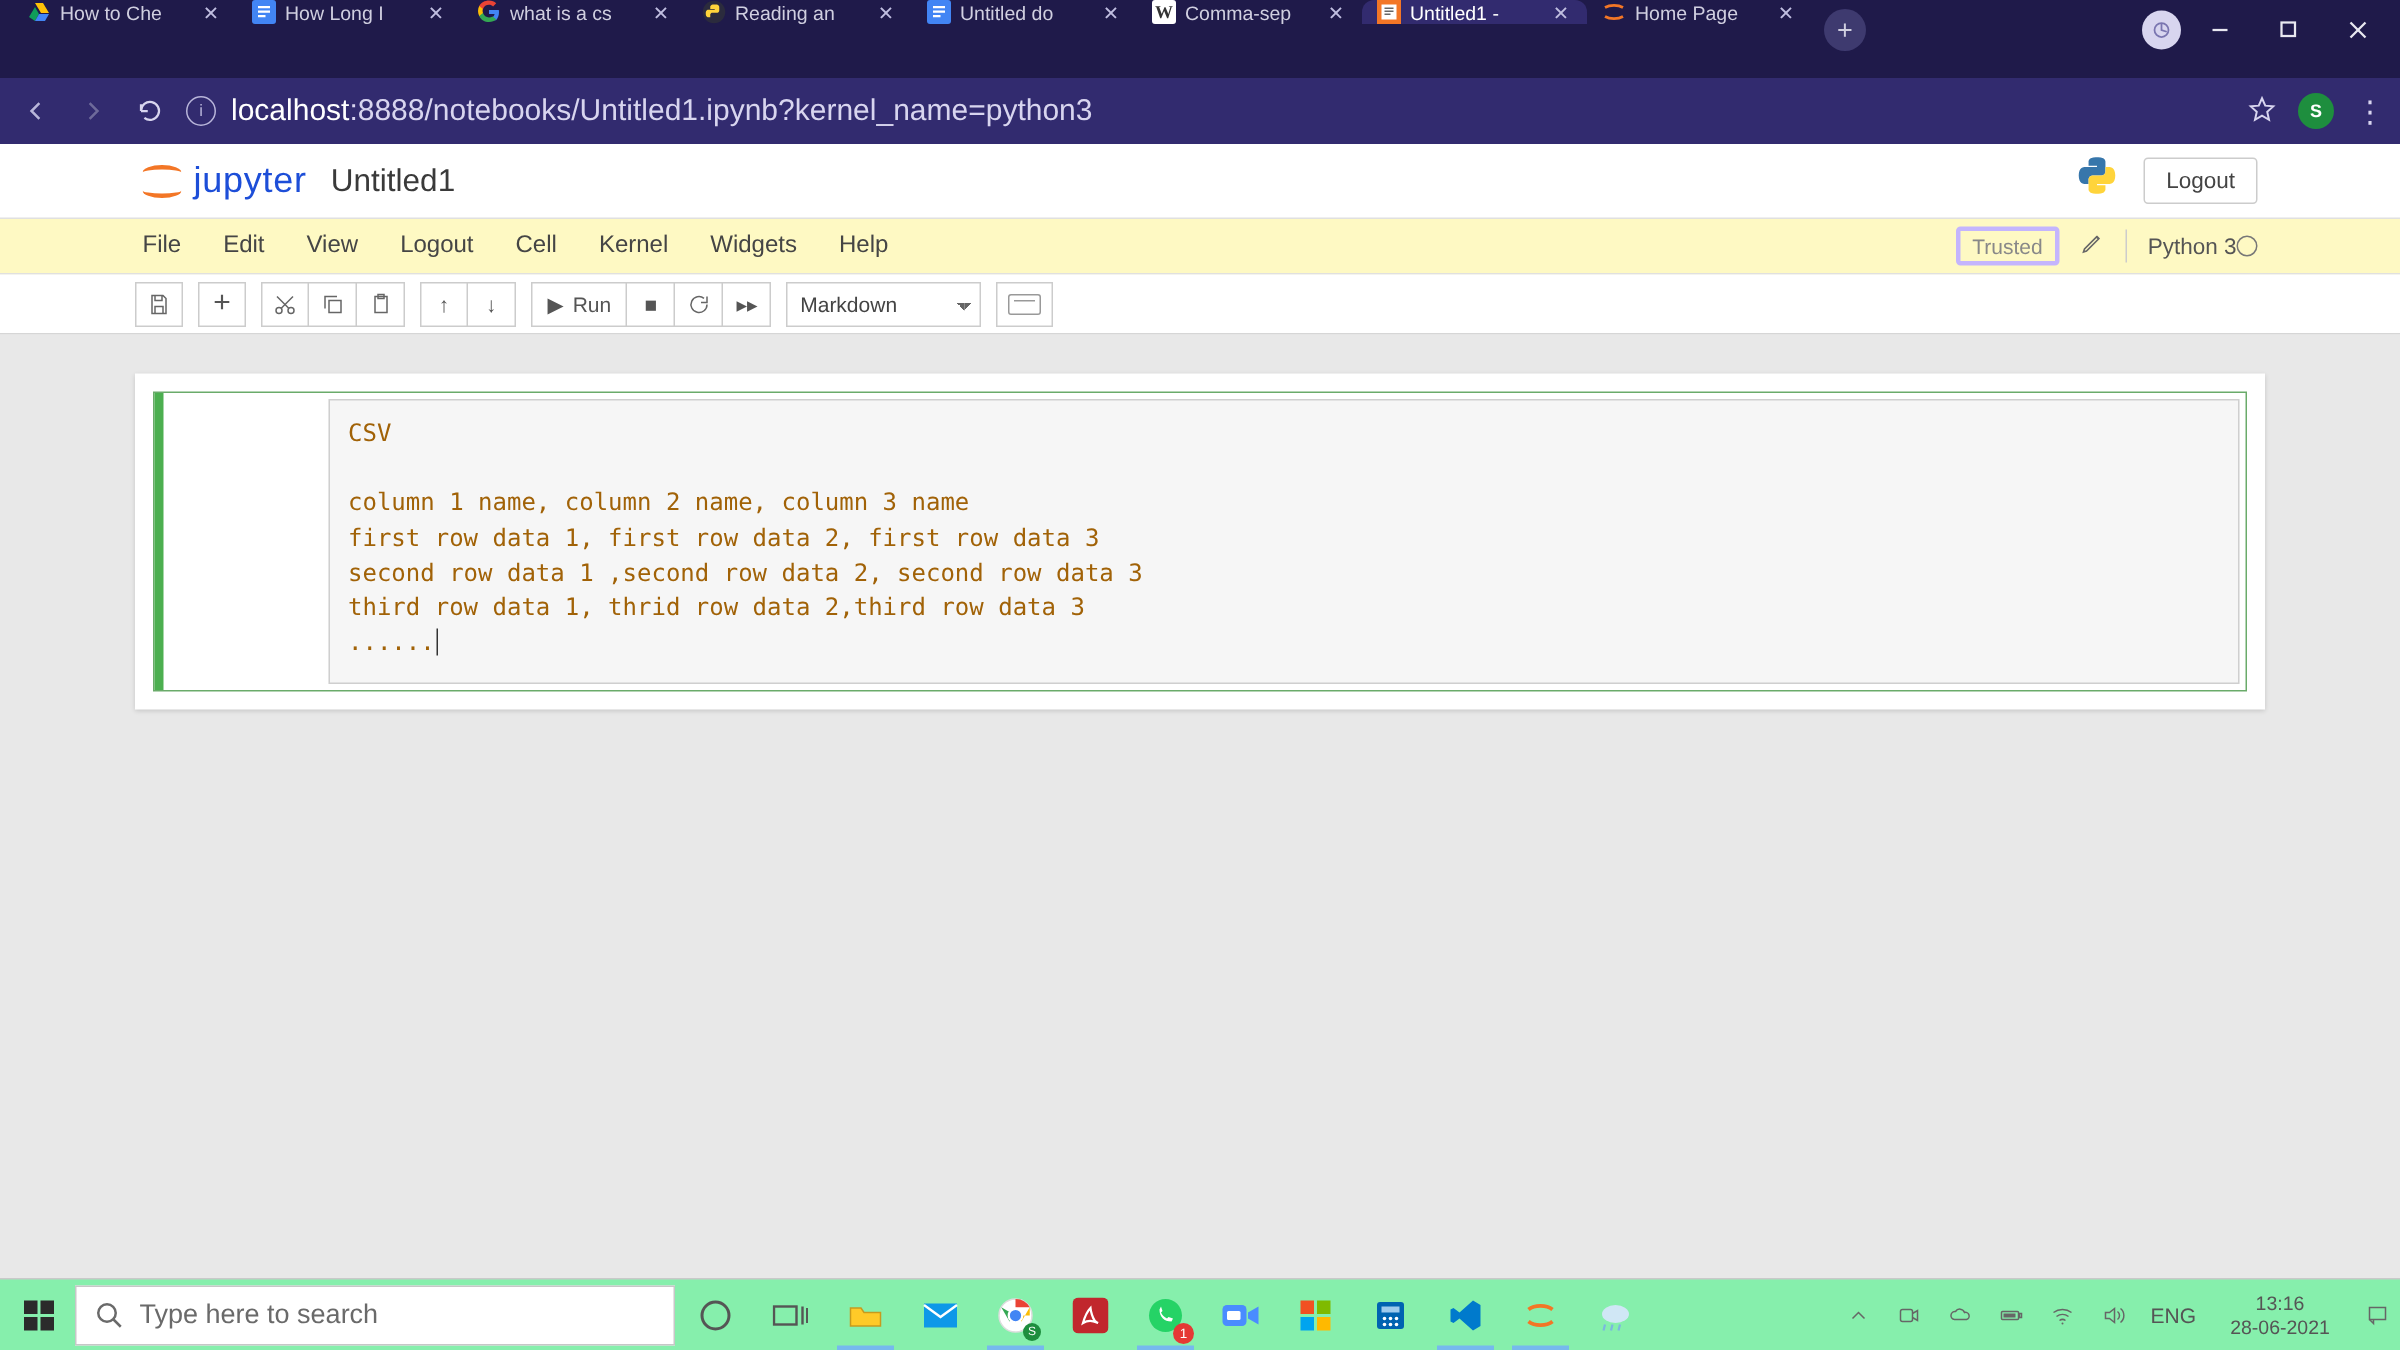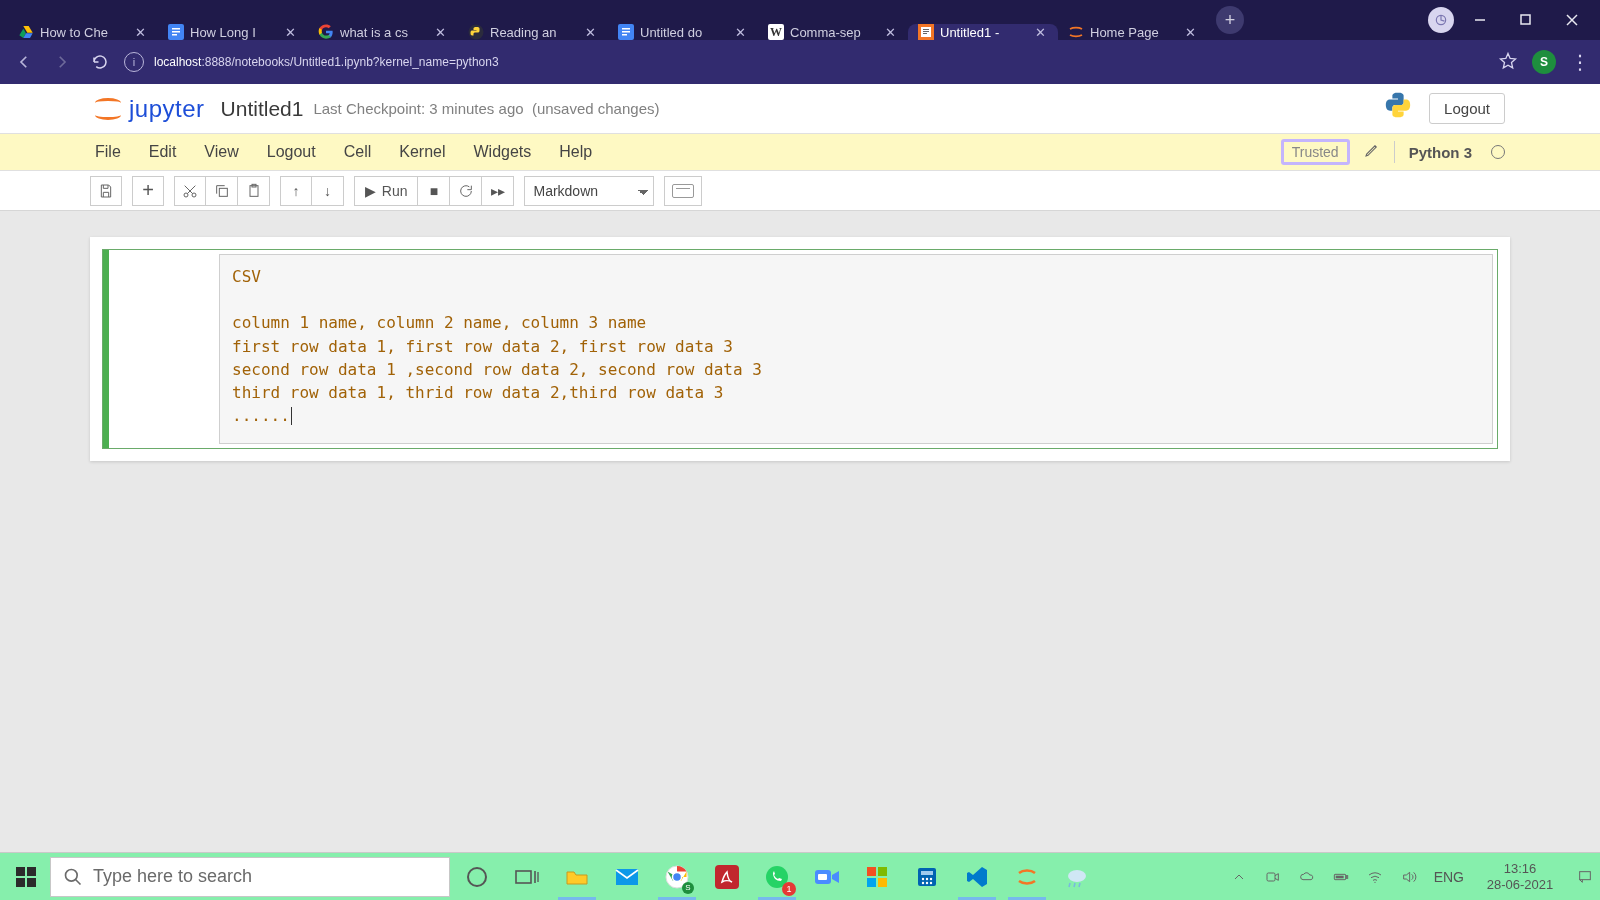--- a/index.html
+++ b/index.html
@@ -1,54 +1,54 @@
 <!DOCTYPE html>
 <html><head>
 <meta charset="utf-8">
 <style>
 * { margin:0; padding:0; box-sizing:border-box; }
 body { font-family:"Segoe UI",Arial,sans-serif; font-size:13px; background:#e8e8e8; width:1600px; height:900px; overflow:hidden; position:relative;}
 
-.tabstrip { background:#1f1a4a; height:40px; display:flex; align-items:flex-end; padding-left:8px;}
+.tabstrip { background:#1f1a4a; height:52px; display:flex; align-items:flex-start; padding-left:8px;}
 .tab { display:flex; align-items:center; gap:6px; padding:0 10px; color:#d0cfe0; font-size:13px; max-width:160px; min-width:150px; border-radius:8px 8px 0 0; position:relative; cursor:pointer;}
 .tab.active { background:#322b6f; color:#fff;}
 .tab .fav { width:16px; height:16px; display:inline-flex; align-items:center; justify-content:center; font-size:12px;}
 .tab .title { flex:1; white-space:nowrap; overflow:hidden; text-overflow:ellipsis;}
 .tab .close { color:#c0bee0; font-size:13px; padding:0 2px;}
 .tab + .tab::before { content:""; position:absolute; left:0; top:8px; bottom:8px; width:1px; background:#4a4680;}
 .newtab { width:28px; height:28px; border-radius:50%; background:#3e3a6f; color:#d0cfe0; display:flex; align-items:center; justify-content:center; margin:6px 8px; font-size:18px; cursor:pointer;}
 .tsr { margin-left:auto; display:flex; align-items:center; gap:6px; padding-right:8px;}
 .avatar-dot{width:26px;height:26px;border-radius:50%;background:#d8d5ef;display:flex;align-items:center;justify-content:center;}
 .avatar-dot svg{width:14px;height:14px;}
 .wbtn { width:40px; height:40px; display:flex; align-items:center; justify-content:center; color:#e8e8f0; font-size:13px;}
 
 .addr { background:#322b6f; height:44px; display:flex; align-items:center; gap:10px; padding:0 10px;}
 .navb { width:28px; height:28px; display:flex; align-items:center; justify-content:center; color:#b9b6da;}
 .addr .info { width:20px; height:20px; border:1.5px solid #b9b6da; border-radius:50%; color:#b9b6da; display:flex; align-items:center; justify-content:center; font-size:11px;}
-.url { color:#d8d5ef; font-size:12px;}
+.url { color:#d8d5ef; font-size:20px;}
 .url .host { color:#fff;}
 .addr-right { margin-left:auto; display:flex; align-items:center; gap:14px; color:#d8d5ef;}
 .addr-right .pbadge { width:24px;height:24px;border-radius:50%;background:#1e8e3e;color:#fff;display:flex;align-items:center;justify-content:center;font-size:12px;font-weight:600;}
 
 .jhead { background:#fff; height:50px; display:flex; align-items:center; padding:0 95px; border-bottom:1px solid #e0e0e0;}
 .jlogo { display:flex; align-items:center; gap:8px; font-size:24px; color:#1d4ed8; letter-spacing:.5px; text-decoration:none; font-weight:400;}
 .jlogo .orb{width:26px;height:26px;position:relative;}
 .jlogo .orb::before,.jlogo .orb::after{content:"";position:absolute;left:0;right:0;height:7px;border-radius:50%;}
 .jlogo .orb::before{top:2px;border-top:3px solid #f37626;}
 .jlogo .orb::after{bottom:2px;border-bottom:3px solid #f37626;}
 .jtitle{margin-left:16px;font-size:21px;color:#3a3a3a;}
 .jck{margin-left:10px;color:#808080;font-size:15px;}
 .jhead-right{margin-left:auto;display:flex;align-items:center;gap:16px;}
 .logout{border:1px solid #ccc;border-radius:3px;padding:6px 14px;background:#fff;color:#444;font-size:15px;cursor:pointer;}
 .pylogo{font-size:26px;}
 
 .mbar{background:#fef9c3;height:37px;display:flex;align-items:center;padding:0 95px;border-bottom:1px solid #e0e0e0;gap:28px;color:#454545;font-size:16px;}
 .mbar-right{margin-left:auto;display:flex;align-items:center;gap:14px;}
 .trusted{border:3px solid #c4b5fd;border-radius:3px;padding:2px 8px;color:#888;font-size:14px;}
-.kernel{color:#555;font-size:15px;display:flex;align-items:center;gap:19px;font-weight:bold;}
+.kernel{color:#555;font-size:15px;display:flex;align-items:center;gap:0;}
 .kernel .kcirc{width:14px;height:14px;border:1.5px solid #777;border-radius:50%;}
 .ksep{width:1px;height:22px;background:#ccc;}
 
 .tbar{background:#fff;height:40px;display:flex;align-items:center;padding:0 90px;border-bottom:1px solid #d6d6d6;gap:10px;}
 .bgrp{display:flex;}
 .tbtn{border:1px solid #ccc;background:#fff;height:30px;min-width:32px;display:flex;align-items:center;justify-content:center;color:#555;font-size:14px;cursor:pointer;padding:0 6px;}
 .bgrp .tbtn+.tbtn{border-left:none;}
 .tbtn.run{gap:6px;padding:0 10px;}
 .tsel{height:30px;border:1px solid #ccc;background:#fff;padding:0 22px 0 8px;font-size:14px;color:#444;appearance:none;background-image:linear-gradient(45deg,transparent 50%,#666 50%),linear-gradient(135deg,#666 50%,transparent 50%);background-position:right 10px top 13px,right 5px top 13px;background-size:5px 5px,5px 5px;background-repeat:no-repeat;min-width:130px;}
 .cmd{border:1px solid #ccc;height:30px;width:38px;display:flex;align-items:center;justify-content:center;background:#fff;}
@@ -222,21 +222,20 @@
     <span style="font-size:20px;color:#d8d5ef">⋮</span>
   </div>
 </div>
 
 <div class="jhead">
   <a class="jlogo">
       <span class="orb"></span>
       <span>jupyter</span>
     </a>
   <span class="jtitle">Untitled1</span>
-  <span class="jck"><span>Last Checkpoint: 3 minutes ago</span>&nbsp;&nbsp;<span>(unsaved changes)</span></span>
   <div class="jhead-right">
     <span class="pylogo">
       <svg width="30" height="30" viewBox="0 0 32 32">
           <path d="M15 3c-5 0-5 3-5 3v3h6v1H7s-4 0-4 6 4 6 4 6h3v-3s0-3 3-3h6s3 0 3-3V6s0-3-5-3h-2z" fill="#3776ab"></path>
           <path d="M17 29c5 0 5-3 5-3v-3h-6v-1h9s4 0 4-6-4-6-4-6h-3v3s0 3-3 3h-6s-3 0-3 3v7s0 3 5 3h2z" fill="#ffd43b"></path>
         </svg>
     </span>
     <button class="logout">Logout</button>
   </div>
 </div>

